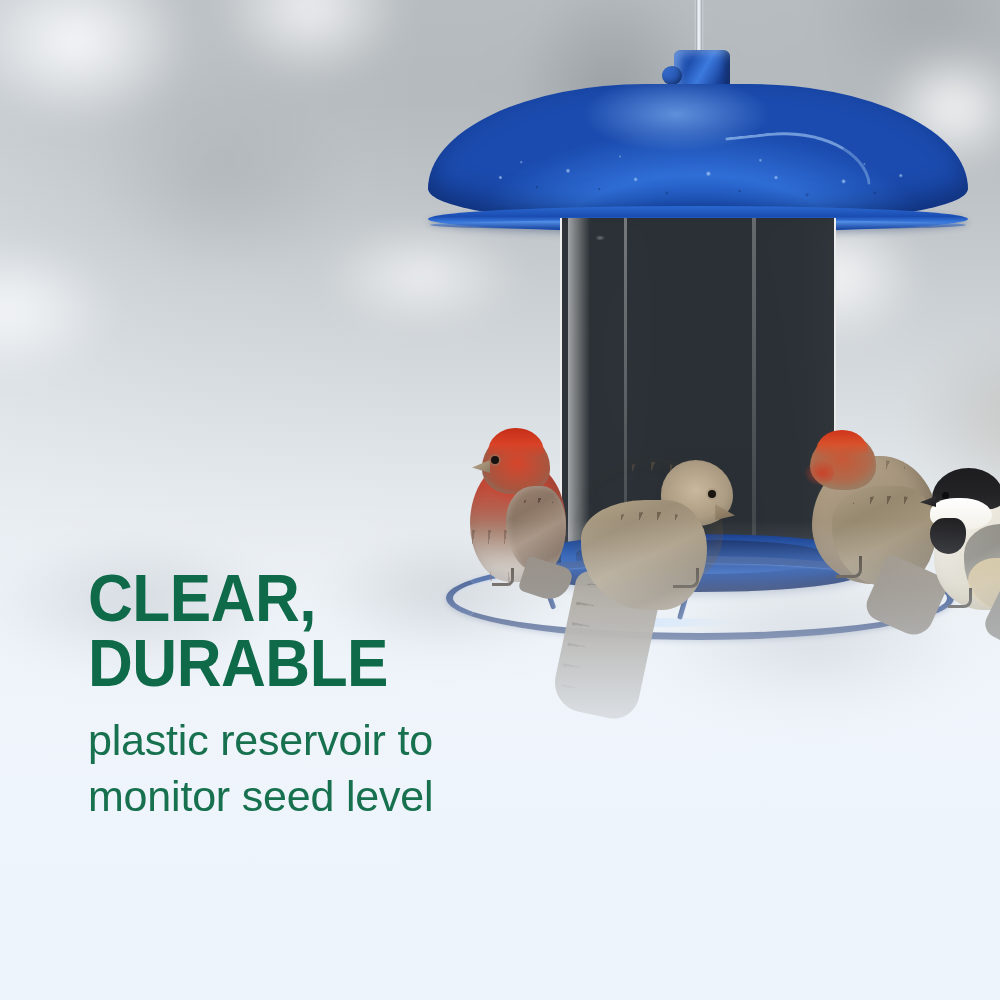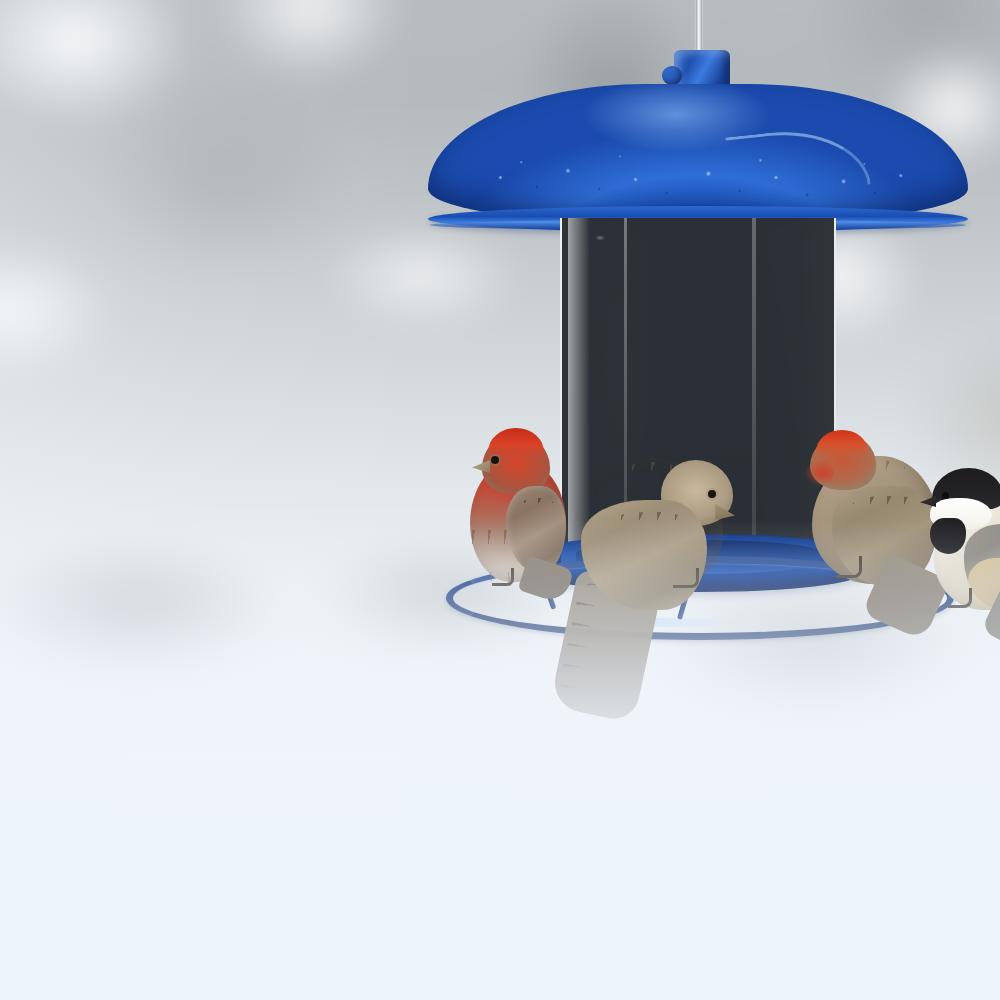--- a/index.html
+++ b/index.html
@@ -586,14 +586,24 @@
       <div class="bib"></div>
       <div class="beak"></div>
       <div class="eye"></div>
       <div class="foot"></div>
     </div>
 
     <div class="front-haze"></div>
     <div class="snow-fade-bottom"></div>
   </div>
 
+  <div class="copy">
+    <div class="headline">
+      <span class="hl-line">CLEAR,</span>
+      <span class="hl-line">DURABLE</span>
+    </div>
+    <div class="subhead">
+      <span class="sub-line">plastic reservoir to</span>
+      <span class="sub-line">monitor seed level</span>
+    </div>
+  </div>
 
 </div>
 
 </body></html>

